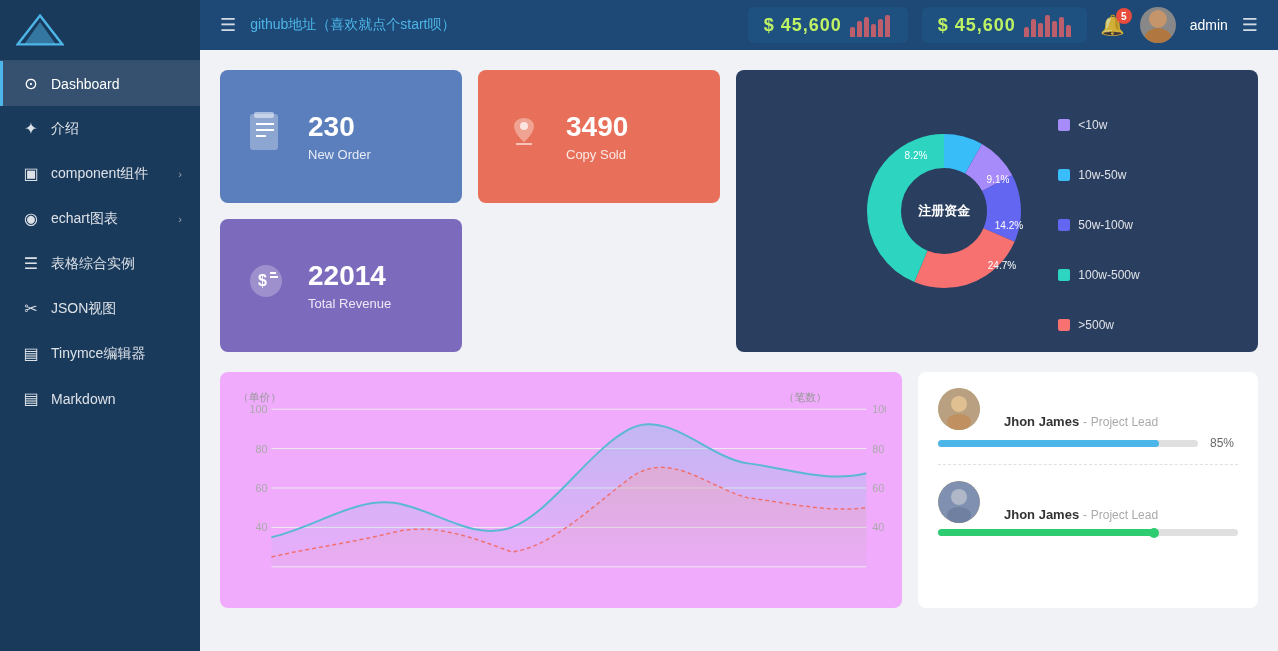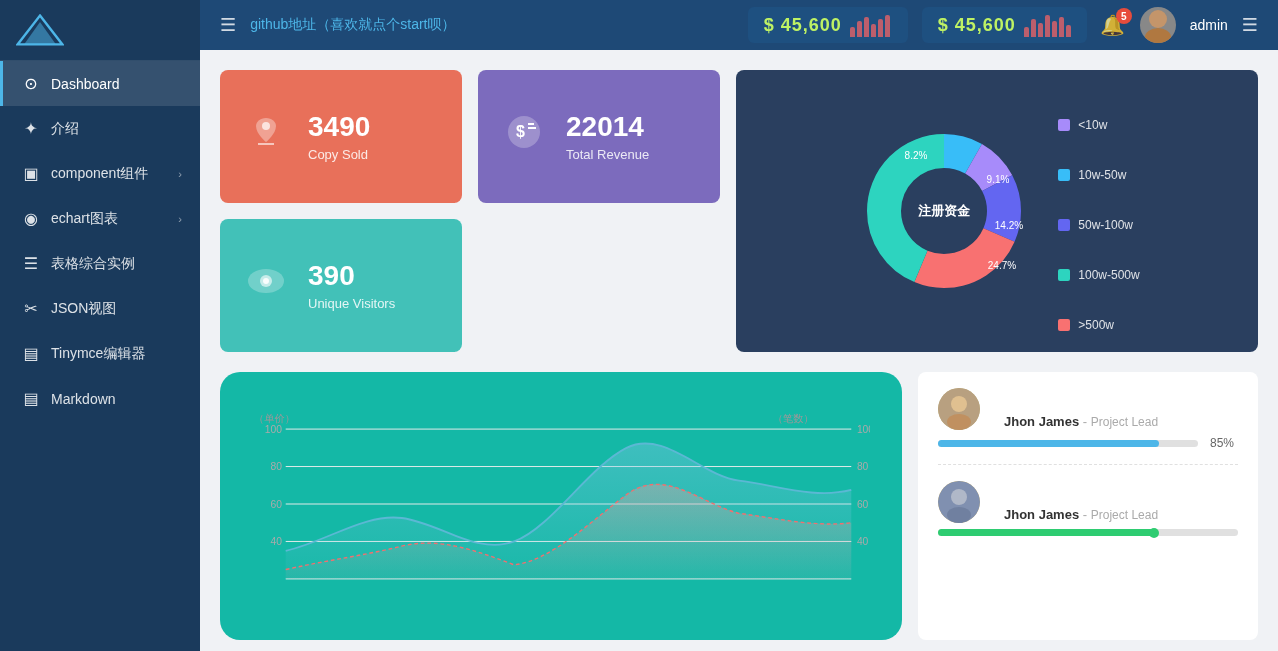--- a/index.html
+++ b/index.html
@@ -243,23 +243,23 @@
       flex-shrink: 0;
     }
 
     
     .bottom-row {
       display: flex;
       gap: 16px;
     }
     .chart-area {
       flex: 1;
-      background: #14b8a6;
-      border-radius: 20px;
-      padding: 32px;
+      background: #f0abfc;
+      border-radius: 8px;
+      padding: 16px;
       min-height: 210px;
       position: relative;
     }
     .people-card {
       width: 340px;
       background: #fff;
       border-radius: 8px;
       padding: 16px 20px;
       display: flex;
       flex-direction: column;
@@ -415,20 +415,35 @@
     </div>
     <span class="admin-name">admin</span>
     <span class="topbar-menu-icon">☰</span>
   </header>
 
   <div class="content">
 
     <div class="row-main">
       <div class="left-cards">
 
+        <div class="stat-card blue">
+          <div class="card-icon">
+            <svg width="44" height="44" viewBox="0 0 44 44">
+                <rect x="6" y="4" width="28" height="36" rx="3" fill="rgba(255,255,255,0.3)"></rect>
+                <line x1="12" y1="14" x2="30" y2="14" stroke="white" stroke-width="2"></line>
+                <line x1="12" y1="20" x2="30" y2="20" stroke="white" stroke-width="2"></line>
+                <line x1="12" y1="26" x2="22" y2="26" stroke="white" stroke-width="2"></line>
+                <rect x="10" y="2" width="20" height="6" rx="2" fill="rgba(255,255,255,0.5)"></rect>
+              </svg>
+          </div>
+          <div class="card-body">
+            <div class="card-number">230</div>
+            <div class="card-label">New Order</div>
+          </div>
+        </div>
 
         <div class="stat-card coral">
           <div class="card-icon">
             <svg width="44" height="44" viewBox="0 0 44 44">
                 <path d="M22 8 C16 8 12 12 12 16 C12 24 22 32 22 32 C22 32 32 24 32 16 C32 12 28 8 22 8Z" fill="rgba(255,255,255,0.35)"></path>
                 <circle cx="22" cy="16" r="4" fill="rgba(255,255,255,0.7)"></circle>
                 <line x1="14" y1="34" x2="30" y2="34" stroke="rgba(255,255,255,0.6)" stroke-width="2"></line>
               </svg>
           </div>
           <div class="card-body">
@@ -445,33 +460,20 @@
                 <line x1="26" y1="14" x2="32" y2="14" stroke="white" stroke-width="2"></line>
                 <line x1="26" y1="18" x2="34" y2="18" stroke="white" stroke-width="2"></line>
               </svg>
           </div>
           <div class="card-body">
             <div class="card-number">22014</div>
             <div class="card-label">Total Revenue</div>
           </div>
         </div>
 
-        <div class="stat-card teal">
-          <div class="card-icon">
-            <svg width="44" height="44" viewBox="0 0 44 44">
-                <ellipse cx="22" cy="22" rx="18" ry="12" fill="rgba(255,255,255,0.25)"></ellipse>
-                <circle cx="22" cy="22" r="6" fill="rgba(255,255,255,0.6)"></circle>
-                <circle cx="22" cy="22" r="3" fill="rgba(255,255,255,0.9)"></circle>
-              </svg>
-          </div>
-          <div class="card-body">
-            <div class="card-number">390</div>
-            <div class="card-label">Unique Visitors</div>
-          </div>
-        </div>
 
       </div>
 
       <div class="donut-card">
         <div class="donut-wrapper">
           <svg width="180" height="180" viewBox="0 0 180 180">
 
             <path d="M90,90 L90,18 A72,72 0 0,1 118.2,28.4 Z" fill="#a78bfa" opacity="0"></path>
 
             <circle cx="90" cy="90" r="60" fill="none" stroke="#2a3f5f" stroke-width="34"></circle>

